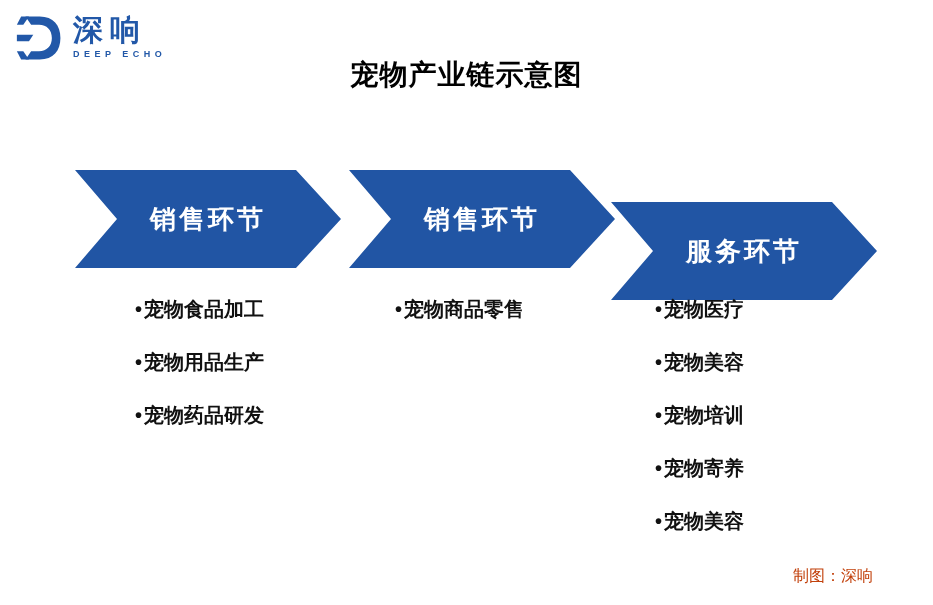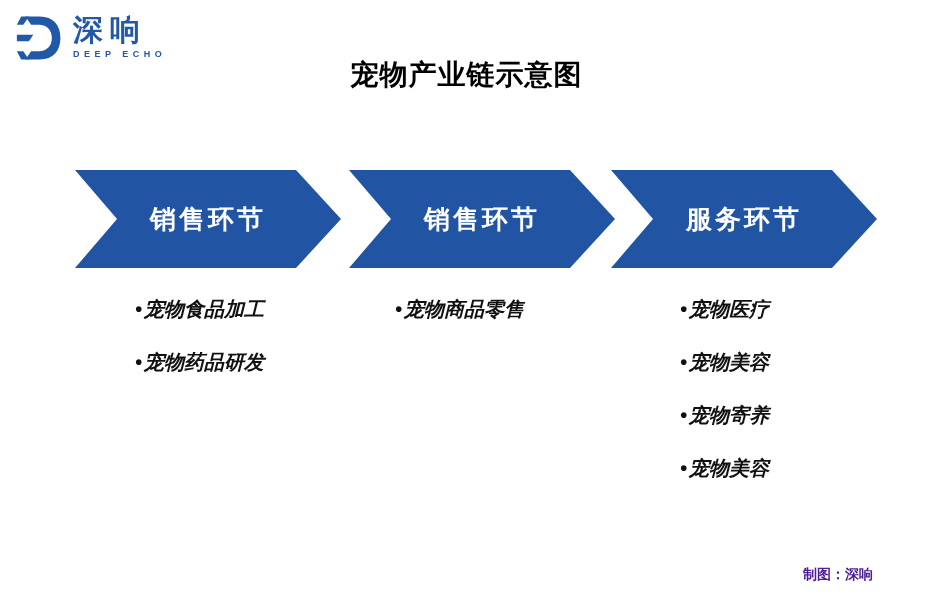--- a/index.html
+++ b/index.html
@@ -34,41 +34,41 @@
     position:absolute;top:170px;height:98px;width:266px;
     background:var(--arrow);
     clip-path:polygon(0 0, calc(100% - 45px) 0, 100% 50%, calc(100% - 45px) 100%, 0 100%, 42px 50%);
     display:flex;align-items:center;justify-content:center;
   }
   .chevron .stage-label{
     color:#ffffff;font-size:26px;font-weight:bold;letter-spacing:3px;
   }
   .c1{left:75px;}
   .c2{left:349px;}
-  .c3{left:611px;}
+  .c3{left:611px;margin-top:32px;}
 
   
-  .col-list{position:absolute;top:296px;list-style:none;font-style:italic;}
+  .col-list{position:absolute;top:296px;list-style:none;}
   .l1{left:135px;}
   .l2{left:395px;}
-  .l3{left:680px;}
+  .l3{left:655px;}
   .col-list li{
     height:53px;line-height:26px;
     font-size:20px;font-weight:bold;color:var(--text);
     display:flex;align-items:flex-start;
   }
   .col-list li::before{
     content:"\2022";
     font-size:20px;line-height:26px;margin-right:2px;
   }
 
   
   .credit{
     position:absolute;top:566px;right:60px;
-    font-size:14px;font-weight:bold;color:#4c1d95;
+    font-size:16px;font-weight:normal;color:#c2410c;
   }
 </style>
 </head>
 <body>
 
 <div class="canvas">
 
   <div class="logo">
     <svg width="50" height="52" viewBox="0 0 70 70" aria-hidden="true">
       <g fill="currentColor">
@@ -94,38 +94,44 @@
   </div>
   <div class="chevron c3">
     <span class="stage-label">服务环节</span>
   </div>
 
   <ul class="col-list l1">
     <li>
         <span>宠物食品加工</span>
       </li>
     <li>
+        <span>宠物用品生产</span>
+      </li>
+    <li>
         <span>宠物药品研发</span>
       </li>
   </ul>
 
   <ul class="col-list l2">
     <li>
         <span>宠物商品零售</span>
       </li>
   </ul>
 
   <ul class="col-list l3">
     <li>
         <span>宠物医疗</span>
       </li>
     <li>
         <span>宠物美容</span>
       </li>
     <li>
+        <span>宠物培训</span>
+      </li>
+    <li>
         <span>宠物寄养</span>
       </li>
     <li>
         <span>宠物美容</span>
       </li>
   </ul>
 
   <div class="credit">制图：深响</div>
 
 </div>

